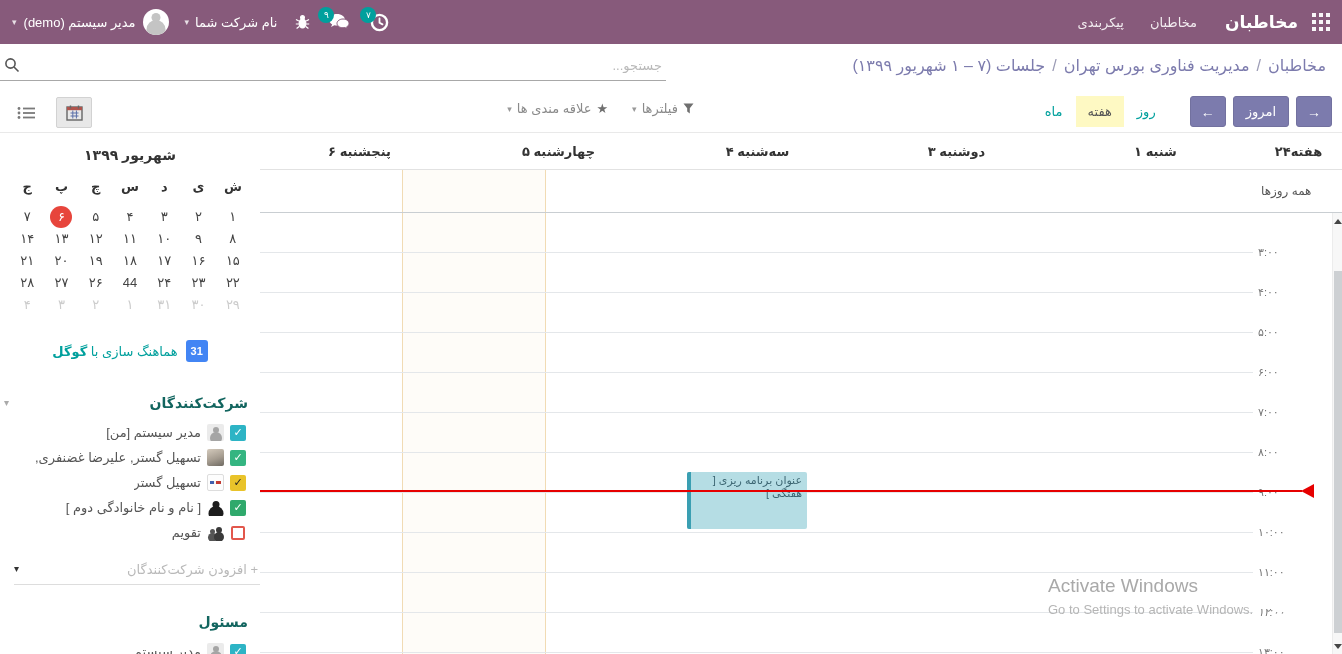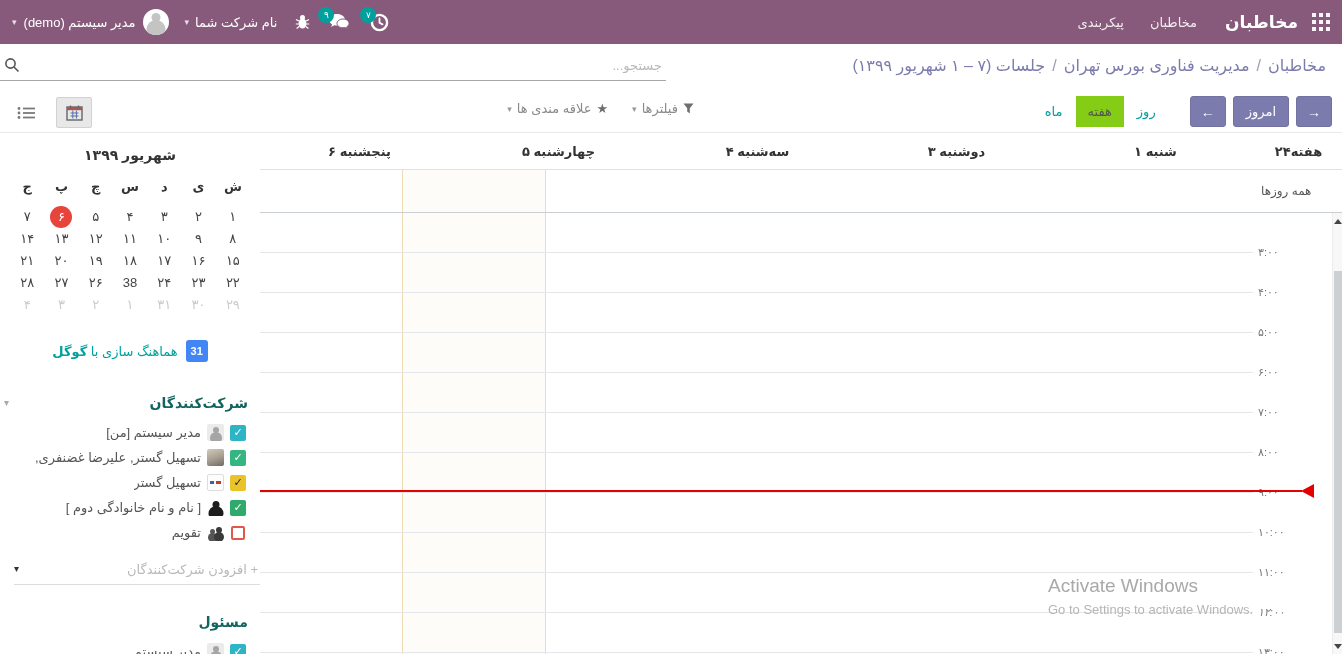--- a/index.html
+++ b/index.html
@@ -34,21 +34,21 @@
   .switchers{position:absolute;top:97px;left:8px;display:flex;flex-direction:row-reverse;gap:12px;z-index:10;}
   .sw-btn{width:36px;height:31px;display:flex;align-items:center;justify-content:center;border-radius:2px;}
   .sw-btn.active{background:#e8e8e8;border:1px solid #d2d2d2;}
   .filters{position:absolute;top:101px;left:438px;width:256px;display:flex;gap:24px;font-size:13px;color:#8a8a8a;align-items:center;z-index:10;}
   .filter-item{display:flex;align-items:center;gap:5px;white-space:nowrap;}
   .star{color:#6f6f6f;font-size:13px;}
   .scales{position:absolute;top:96px;right:10px;display:flex;align-items:center;gap:7px;z-index:10;}
   .pbtn{background:#7c7bad;color:#fff;border:1px solid #72719f;border-radius:3px;height:31px;padding:0 12px;font-size:13px;font-family:inherit;}
   .pbtn.arrow{padding:0 10px;font-size:14px;}
   .scale-link{color:#00A09D;font-size:13px;margin:0 6px;background:none;border:none;font-family:inherit;}
-  .scale-sel{background:#84cc16;color:#555;padding:8px 12px;font-size:13px;border:none;font-family:inherit;}
+  .scale-sel{background:#fef9c3;color:#555;padding:8px 12px;font-size:13px;border:none;font-family:inherit;}
   .scales .gap{width:14px;}
 
   
   .sidebar{position:absolute;top:133px;left:0;width:260px;bottom:0;background:#fff;z-index:5;}
   .mc-title{text-align:center;font-weight:bold;font-size:14px;color:#333;margin-top:14px;}
   .mc-grid{display:grid;grid-template-columns:repeat(7,1fr);padding:0 10px;margin-top:16px;direction:rtl;}
   .mc-wd{text-align:center;font-weight:bold;font-size:13px;color:#333;height:27px;}
   .mc-cell{height:22px;text-align:center;font-size:13px;color:#444;}
   .mc-cell span{display:inline-block;min-width:22px;height:22px;line-height:22px;border-radius:50%;}
   .mc-cell.muted{color:#ccc;}
@@ -254,21 +254,21 @@
       <div class="mc-cell" data-interactable="true"><span>۱۵</span></div>
       <div class="mc-cell" data-interactable="true"><span>۱۶</span></div>
       <div class="mc-cell" data-interactable="true"><span>۱۷</span></div>
       <div class="mc-cell" data-interactable="true"><span>۱۸</span></div>
       <div class="mc-cell" data-interactable="true"><span>۱۹</span></div>
       <div class="mc-cell" data-interactable="true"><span>۲۰</span></div>
       <div class="mc-cell" data-interactable="true"><span>۲۱</span></div>
       <div class="mc-cell" data-interactable="true"><span>۲۲</span></div>
       <div class="mc-cell" data-interactable="true"><span>۲۳</span></div>
       <div class="mc-cell" data-interactable="true"><span>۲۴</span></div>
-      <div class="mc-cell" data-interactable="true"><span>38</span></div>
+      <div class="mc-cell" data-interactable="true"><span>44</span></div>
       <div class="mc-cell" data-interactable="true"><span>۲۶</span></div>
       <div class="mc-cell" data-interactable="true"><span>۲۷</span></div>
       <div class="mc-cell" data-interactable="true"><span>۲۸</span></div>
       <div class="mc-cell muted" data-interactable="true"><span>۲۹</span></div>
       <div class="mc-cell muted" data-interactable="true"><span>۳۰</span></div>
       <div class="mc-cell muted" data-interactable="true"><span>۳۱</span></div>
       <div class="mc-cell muted" data-interactable="true"><span>۱</span></div>
       <div class="mc-cell muted" data-interactable="true"><span>۲</span></div>
       <div class="mc-cell muted" data-interactable="true"><span>۳</span></div>
       <div class="mc-cell muted" data-interactable="true"><span>۴</span></div>
@@ -374,20 +374,24 @@
         <div class="axis-hour" data-interactable="false" style="top: 279px;">۹:۰۰</div>
         <div class="hour-line" data-interactable="false" style="top: 319px;"></div>
         <div class="axis-hour" data-interactable="false" style="top: 319px;">۱۰:۰۰</div>
         <div class="hour-line" data-interactable="false" style="top: 359px;"></div>
         <div class="axis-hour" data-interactable="false" style="top: 359px;">۱۱:۰۰</div>
         <div class="hour-line" data-interactable="false" style="top: 399px;"></div>
         <div class="axis-hour" data-interactable="false" style="top: 399px; font-style: italic;">۱۲:۰۰</div>
         <div class="hour-line" data-interactable="false" style="top: 439px;"></div>
         <div class="axis-hour" data-interactable="false" style="top: 439px;">۱۳:۰۰</div>
       </div>
+    <div class="event" data-interactable="true">
+      <div class="event-stripe" data-interactable="false"></div>
+      <div class="event-body" data-interactable="false">عنوان برنامه ریزی [ هفتگی ]</div>
+    </div>
     <div class="now-line" data-interactable="false"></div>
     <div class="now-arrow" data-interactable="false"></div>
     <div class="scrollbar" data-interactable="true">
       <div class="sb-up" data-interactable="true"></div>
       <div class="sb-thumb" data-interactable="true"></div>
       <div class="sb-down" data-interactable="true"></div>
     </div>
   </div>
 </div>
 

